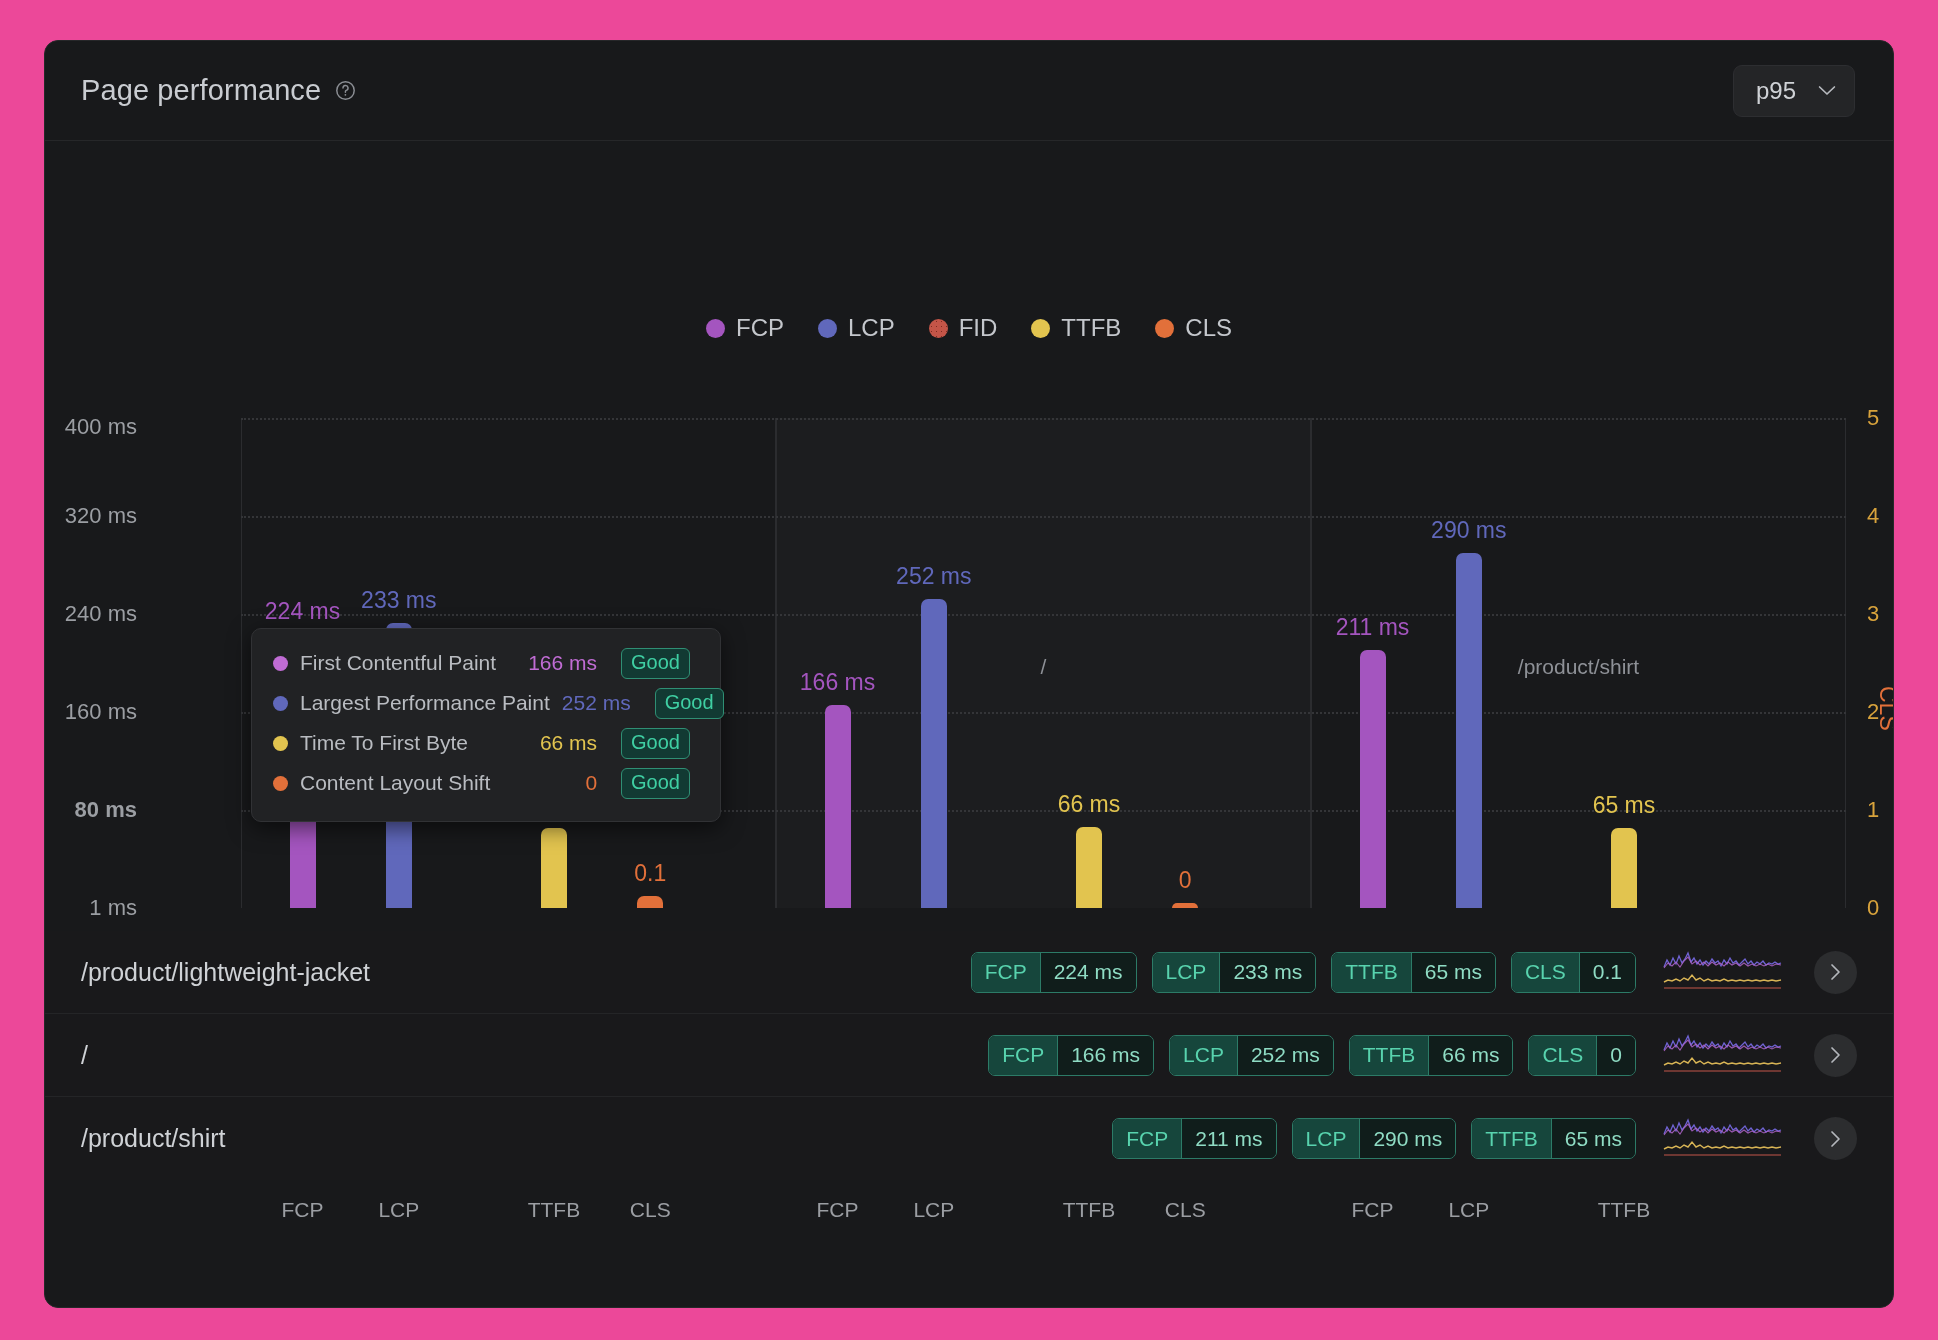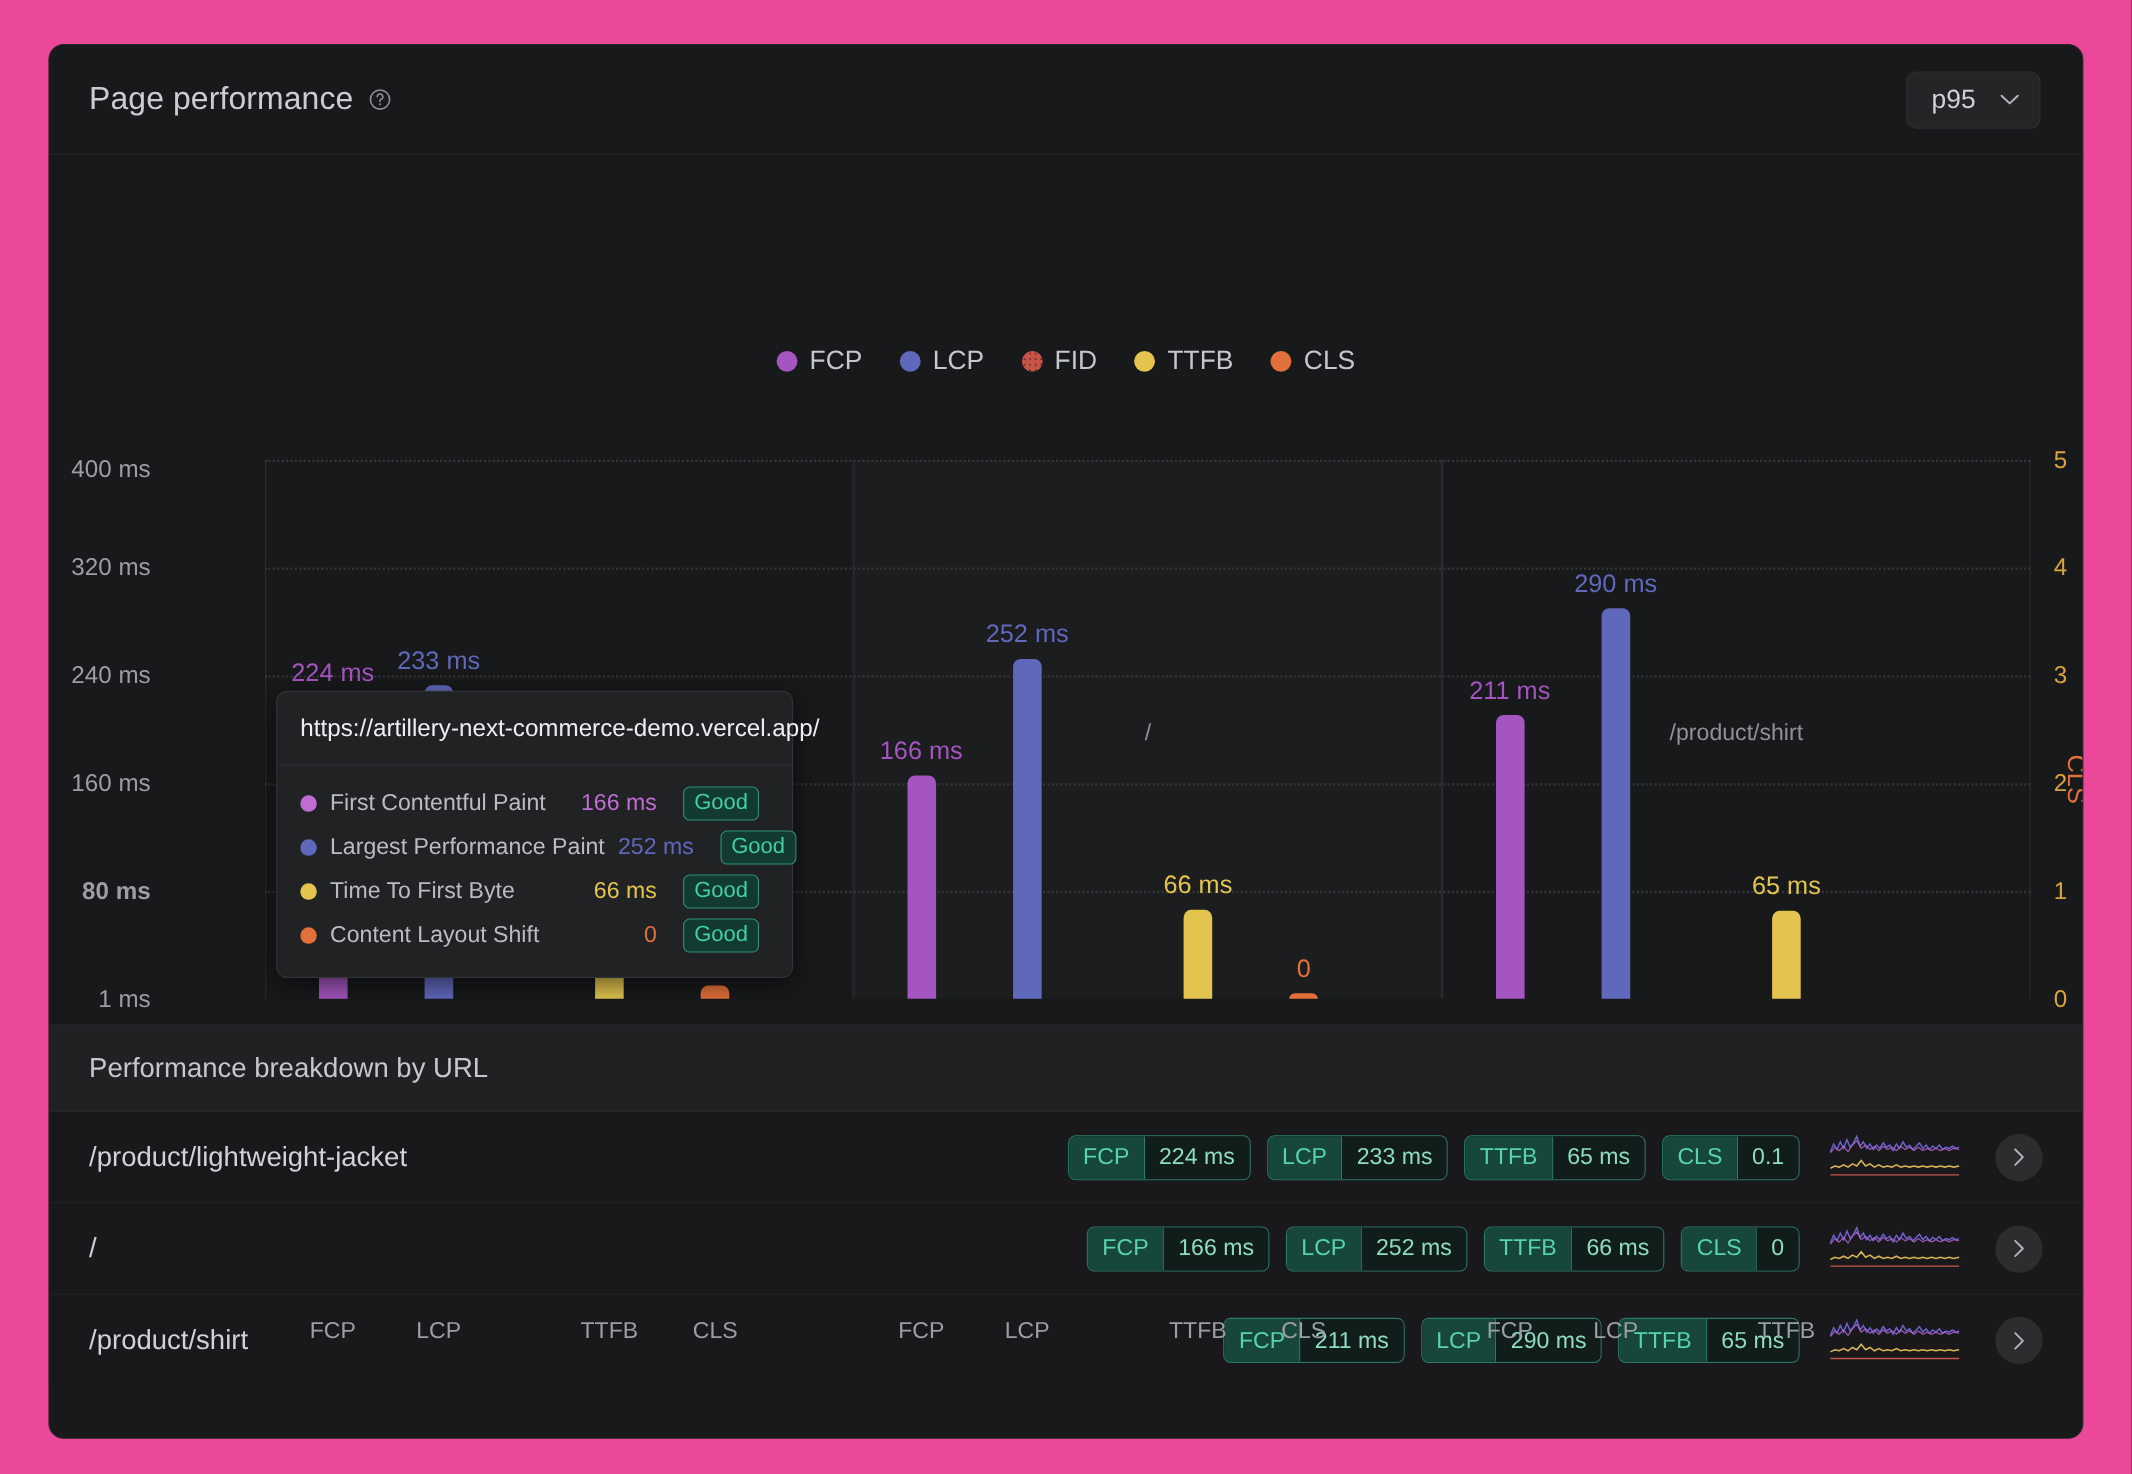--- a/index.html
+++ b/index.html
@@ -249,21 +249,20 @@
           <div class="xtick" style="left: 1131.53px;">FCP</div>
           <div class="bar" style="left: 1214.83px; height: 355.25px; background: rgb(96, 104, 187);"></div>
           <div class="bar-val" style="left: 1227.83px; top: 98.75px; color: rgb(96, 104, 187);">290 ms</div>
           <div class="xtick" style="left: 1227.83px;">LCP</div>
           <div class="bar" style="left: 1369.97px; height: 79.625px; background: rgb(226, 196, 79);"></div>
           <div class="bar-val" style="left: 1382.97px; top: 374.375px; color: rgb(226, 196, 79);">65 ms</div>
           <div class="xtick" style="left: 1382.97px;">TTFB</div>
         </div>
 
       <div class="tooltip">
-        <div class="tt-url">https://artillery-next-commerce-demo.vercel.app/</div>
         <div class="tt-body" id="ttbody">
             <div class="tt-row">
               <span class="tt-dot" style="background:#c06cd4"></span>
               <span class="tt-name">First Contentful Paint</span>
               <span class="tt-val" style="color:#c06cd4">166 ms</span>
               <span class="tt-badge">Good</span>
             </div>
             <div class="tt-row">
               <span class="tt-dot" style="background:#6068bb"></span>
               <span class="tt-name">Largest Performance Paint</span>
@@ -291,23 +290,20 @@
         <div class="yl" style="top: 375px;">320 ms</div>
         <div class="yl" style="top: 286px;">400 ms</div>
         <div class="yr" style="top: 767px;">0</div>
         <div class="yr" style="top: 669px;">1</div>
         <div class="yr" style="top: 571px;">2</div>
         <div class="yr" style="top: 473px;">3</div>
         <div class="yr" style="top: 375px;">4</div>
         <div class="yr" style="top: 277px;">5</div>
       </div>
 
-    <div class="bd-head">
-      <div class="bd-title">Performance breakdown by URL</div>
-    </div>
     <div id="bdrows">
         <div class="row">
           <div class="row-url">/product/lightweight-jacket</div>
           <div class="row-metrics">
             <div class="mbadge">
               <span class="mb-k">FCP</span>
               <span class="mb-v">224 ms</span>
             </div>
             <div class="mbadge">
               <span class="mb-k">LCP</span>

